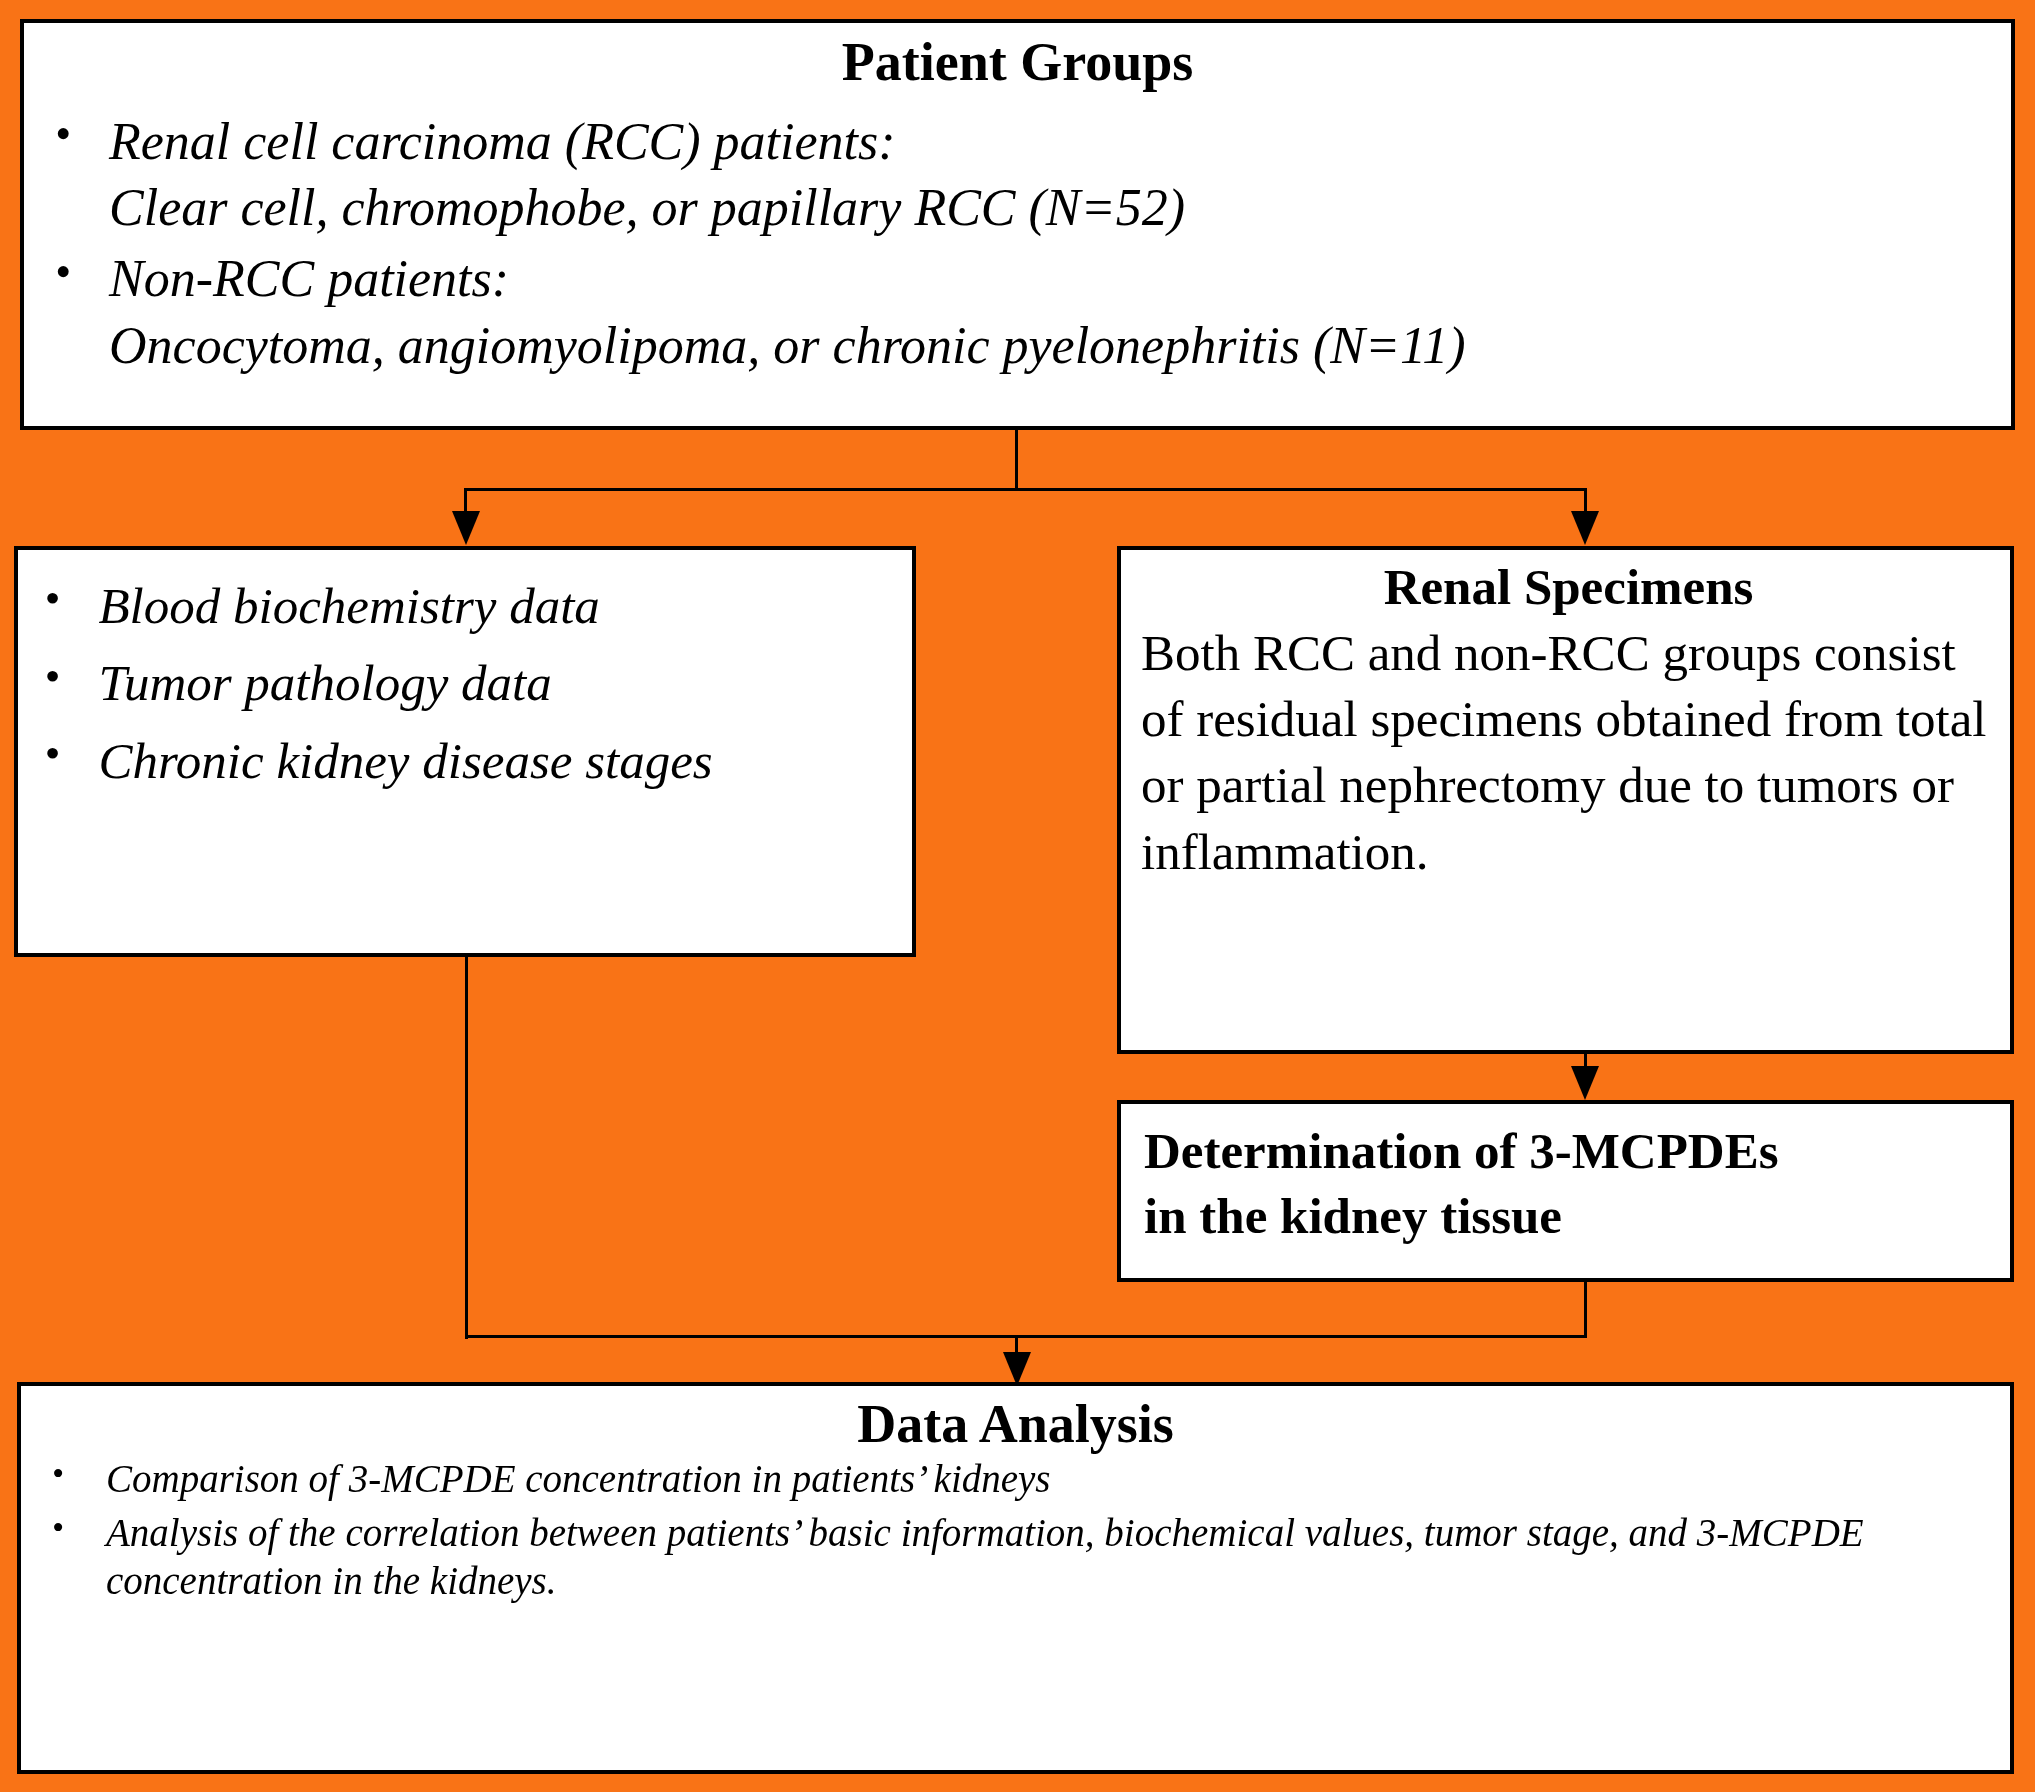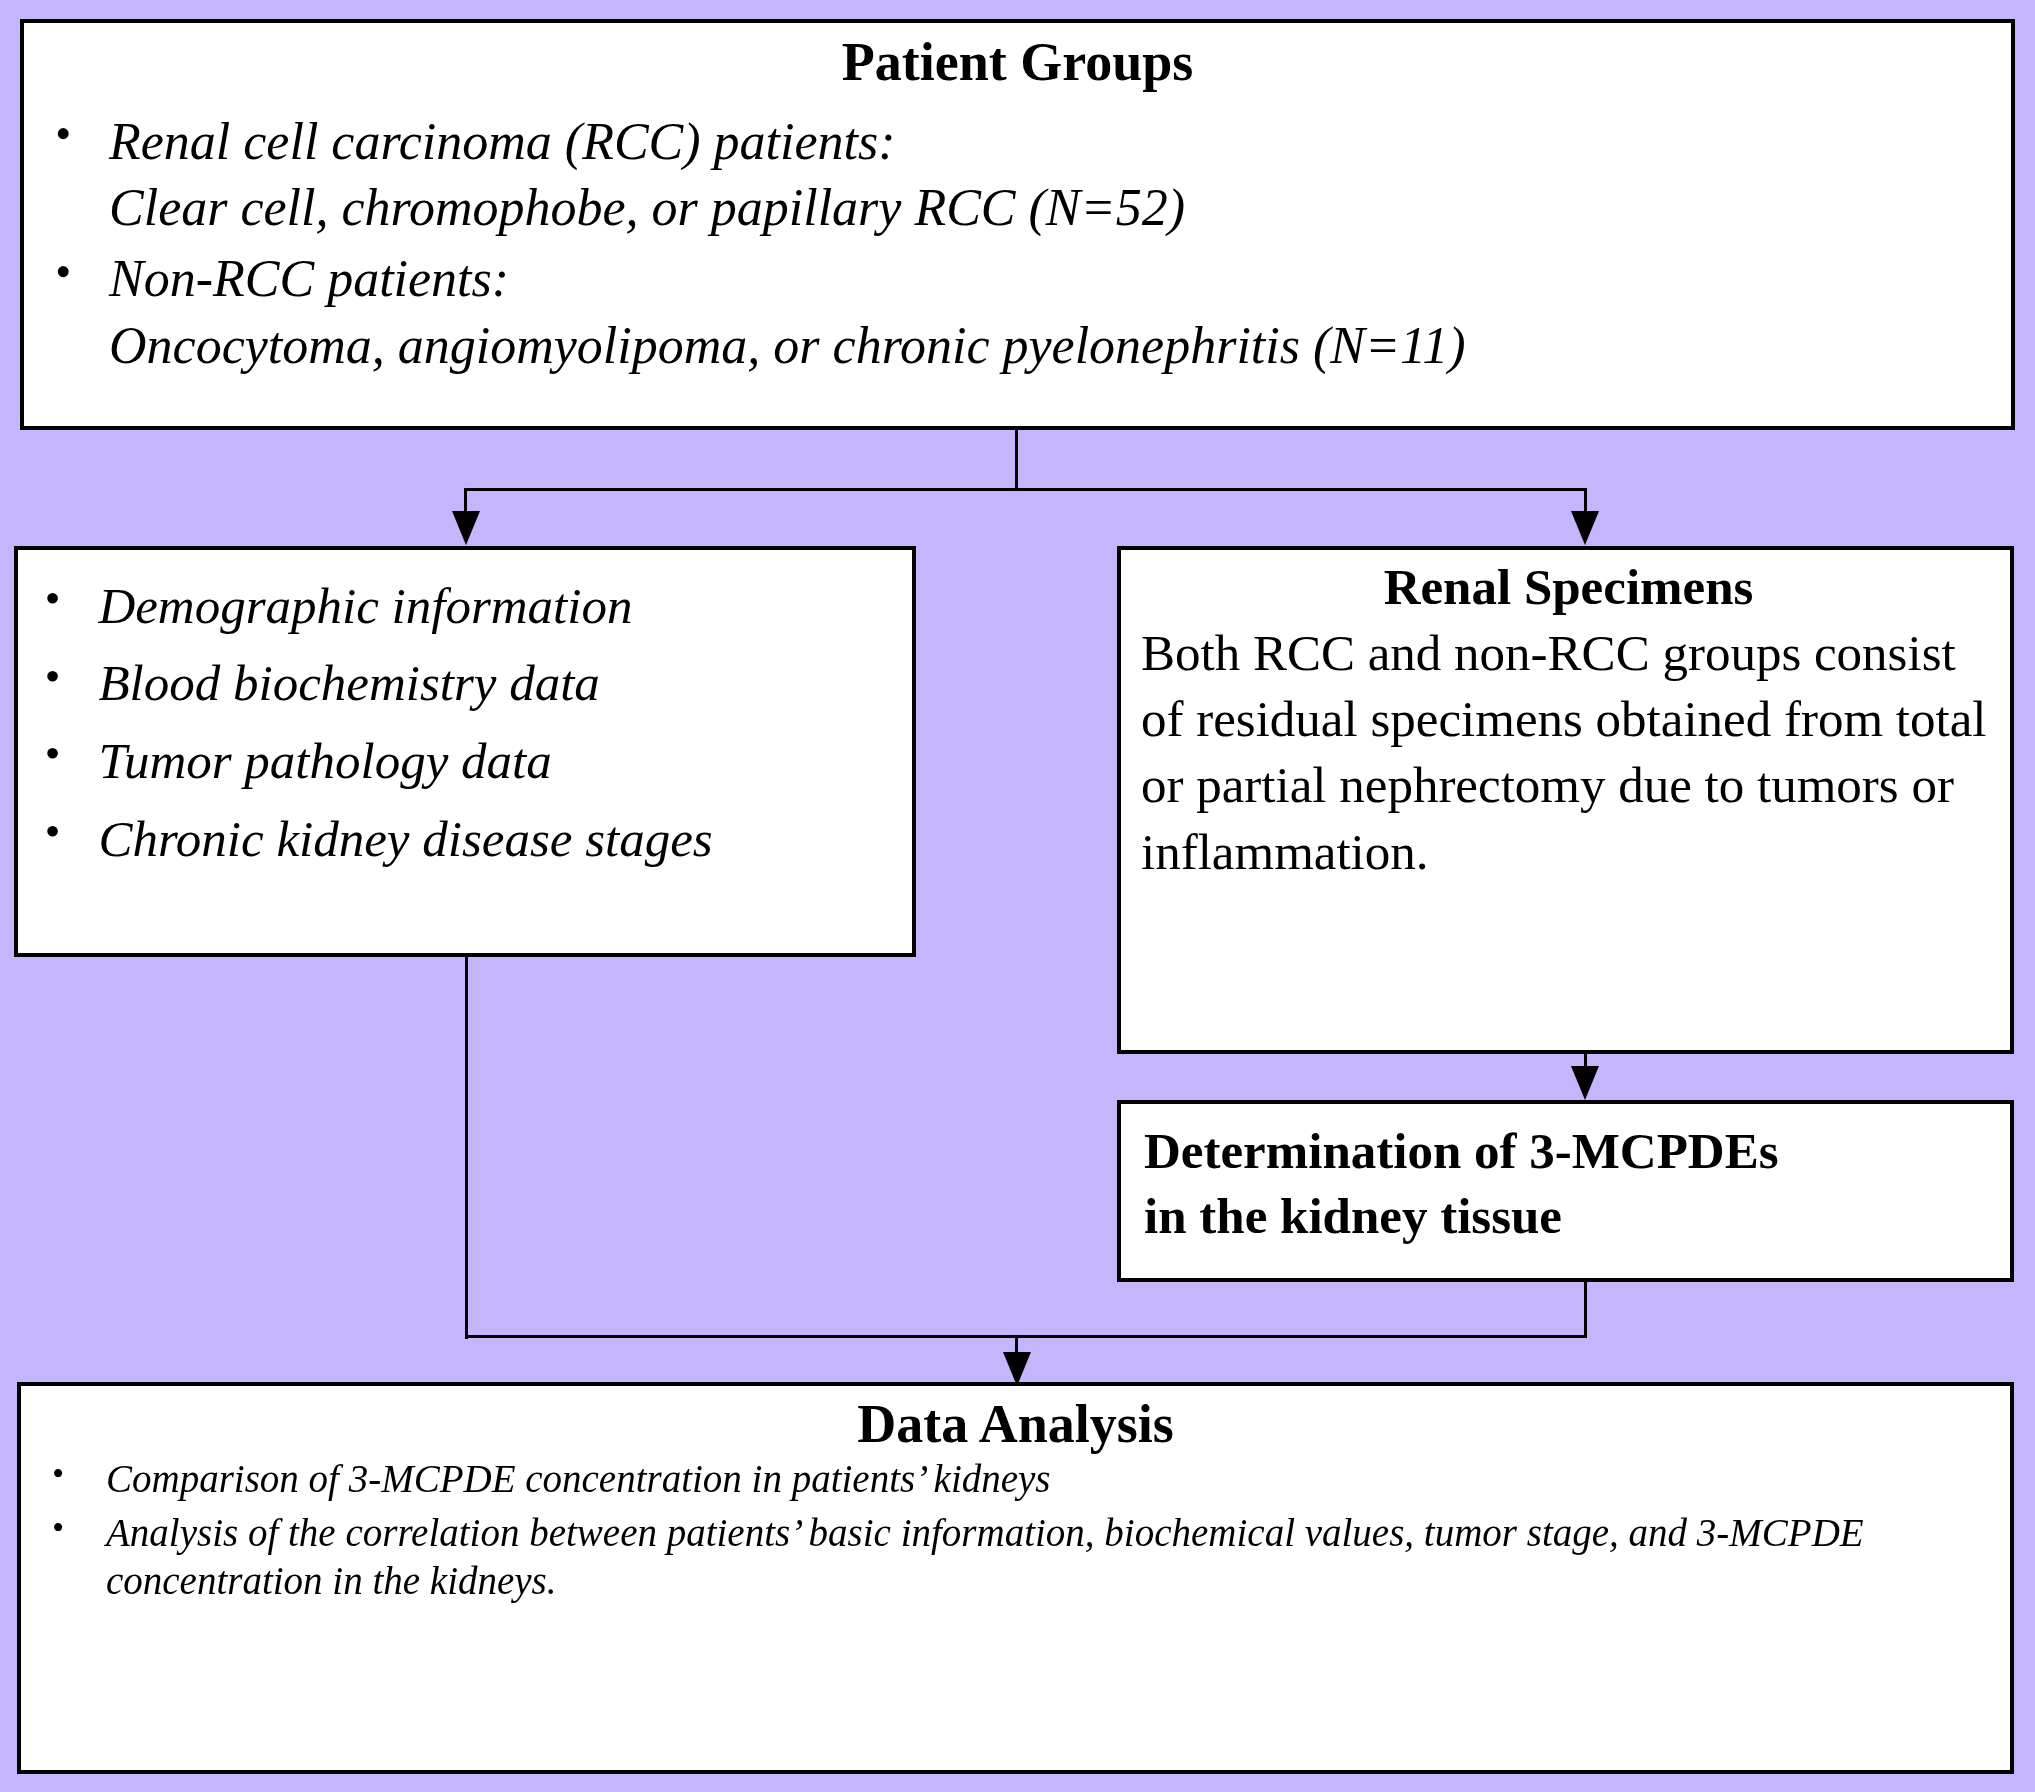--- a/index.html
+++ b/index.html
@@ -9,21 +9,21 @@
     background: #ffffff;
   }
   body {
     font-family: "Liberation Serif", "DejaVu Serif", serif;
     color: #000000;
   }
   #canvas {
     position: relative;
     width: 2035px;
     height: 1792px;
-    background: #c4b5fd;
+    background: #f97316;
     overflow: hidden;
   }
   .box {
     position: absolute;
     box-sizing: border-box;
     border: 4.6px solid #000000;
     background: #ffffff;
   }
   .box-title {
     text-align: center;
@@ -163,21 +163,20 @@
   <div class="vline" style="left:1015px; top:429px; height:62px;"></div>
   <div class="hline" style="left:464px; top:488px; width:1123px;"></div>
   <div class="vline" style="left:464px; top:488px; height:28px;"></div>
   <div class="arrowhead" style="left:452px; top:511px;"></div>
   <div class="vline" style="left:1584px; top:488px; height:28px;"></div>
   <div class="arrowhead" style="left:1571px; top:511px;"></div>
 
   <div class="box" id="box-basic-data">
     <div class="box-body">
       <ul class="bullets">
-        <li>Demographic information</li>
         <li>Blood biochemistry data</li>
         <li>Tumor pathology data</li>
         <li>Chronic kidney disease stages</li>
       </ul>
     </div>
   </div>
 
   <div class="box" id="box-renal-specimens">
     <div class="box-title">Renal Specimens</div>
     <div class="box-body">Both RCC and non-RCC groups consist of residual specimens obtained from total or partial nephrectomy due to tumors or inflammation.</div>

